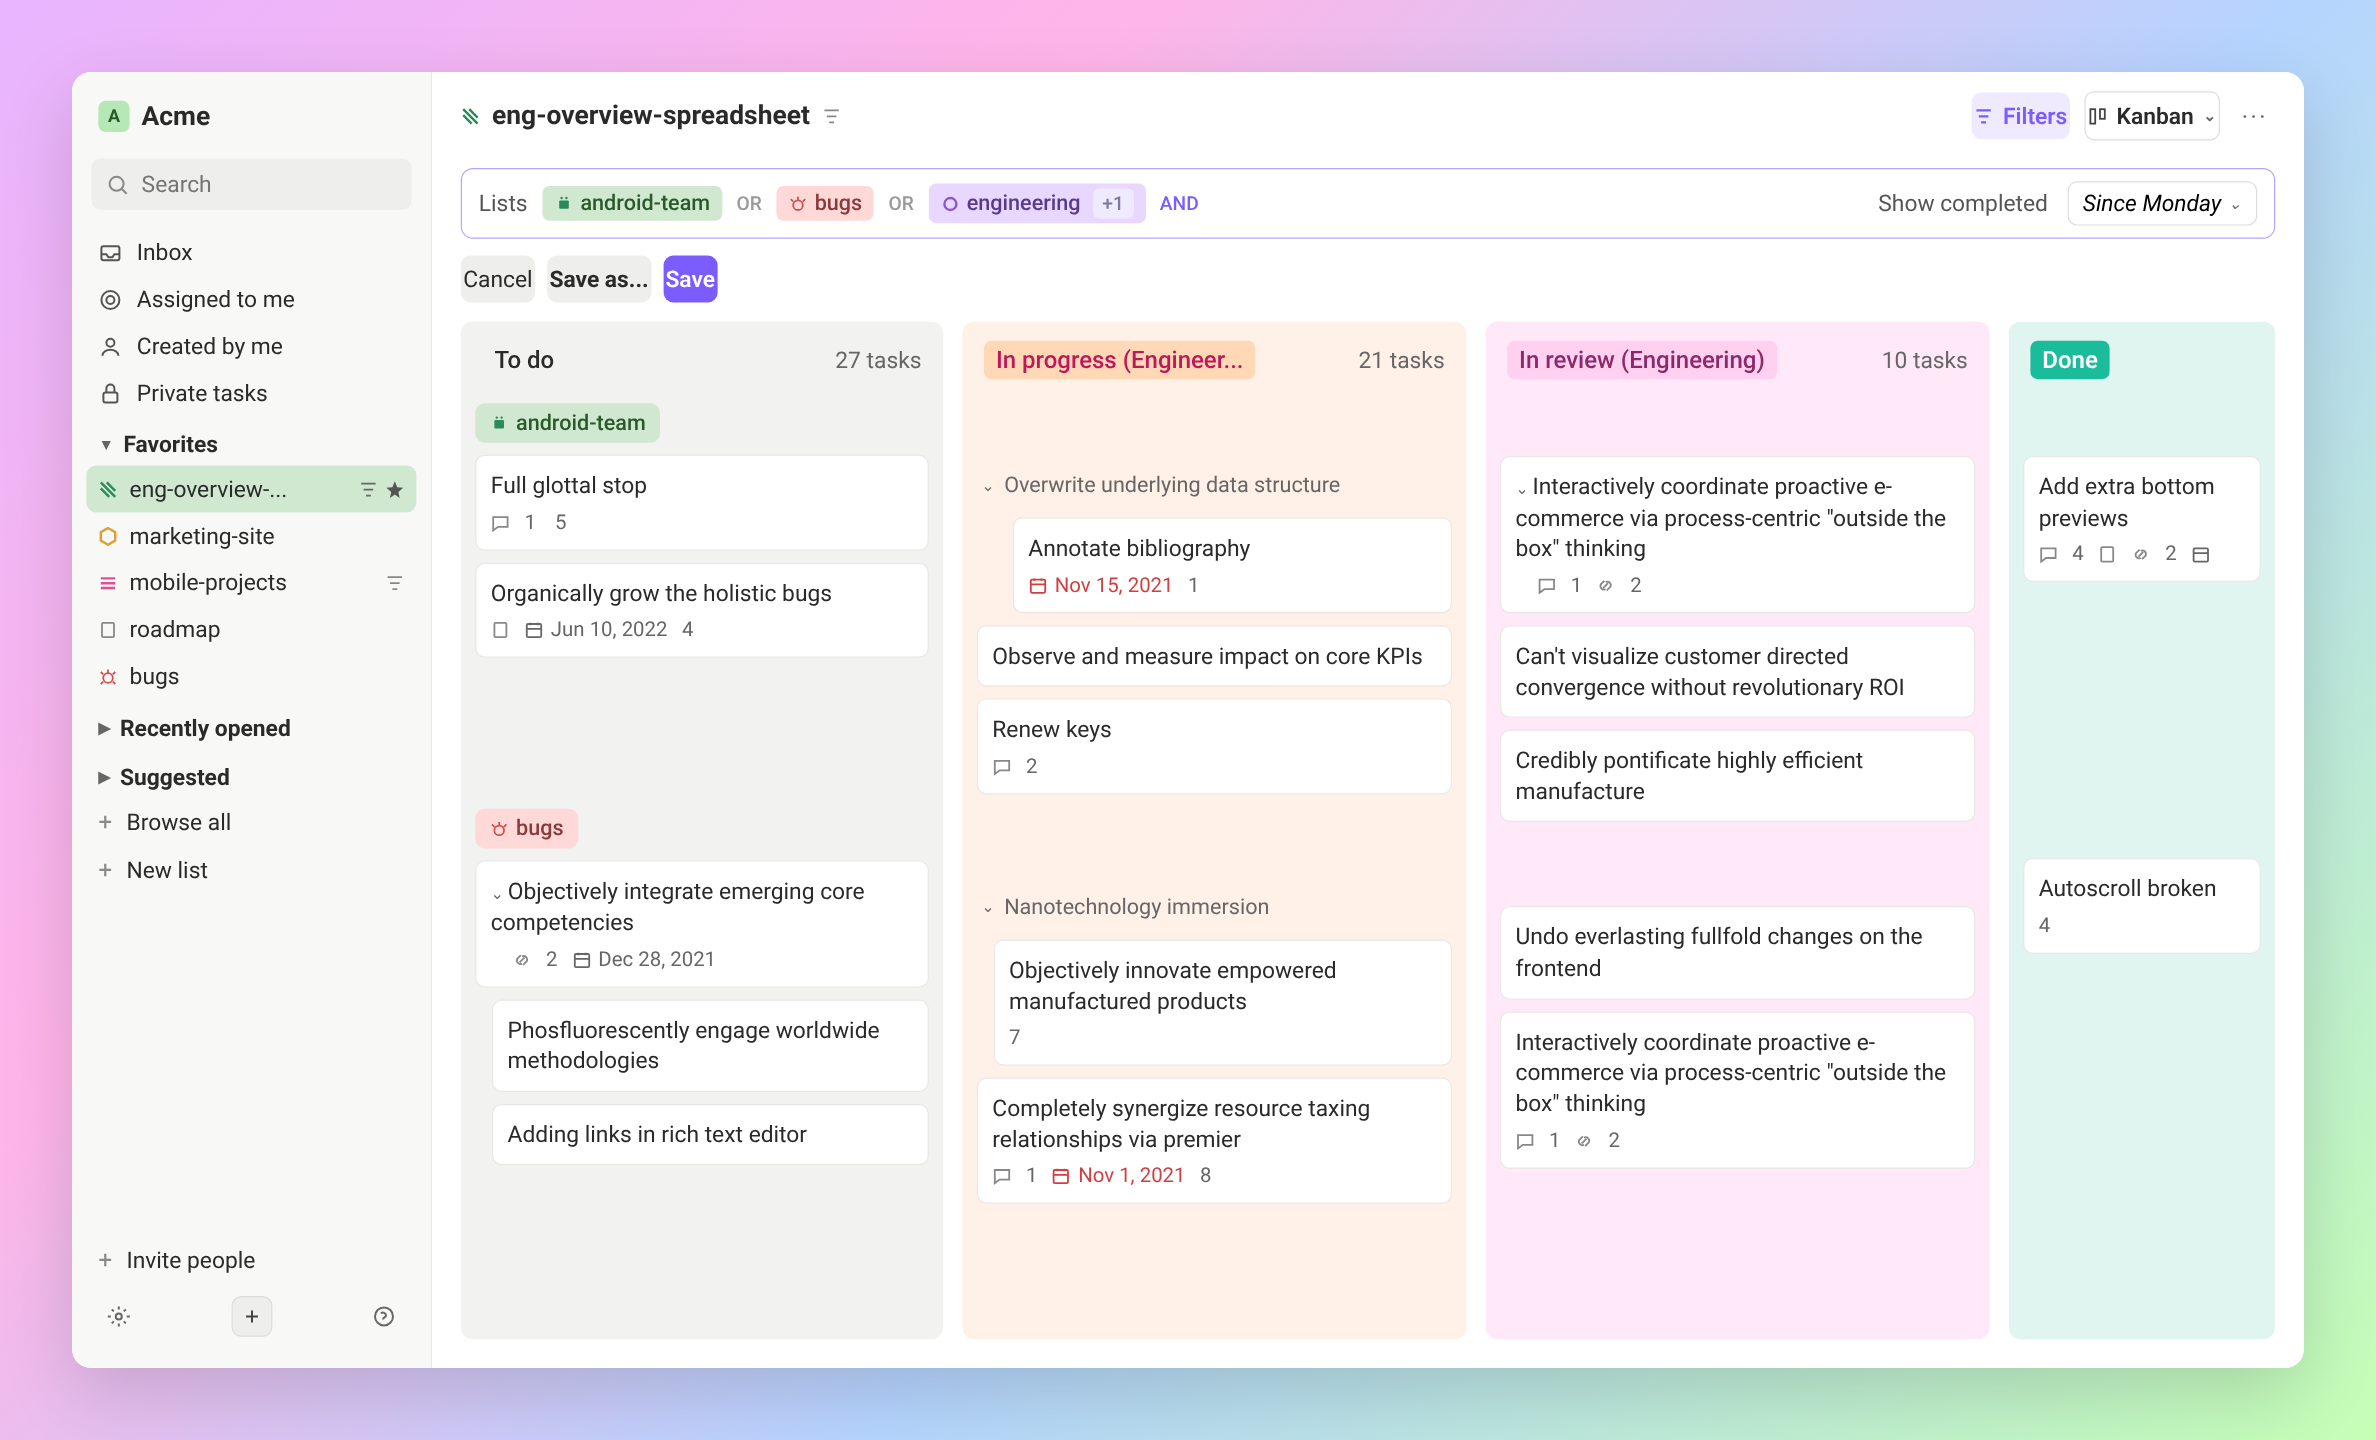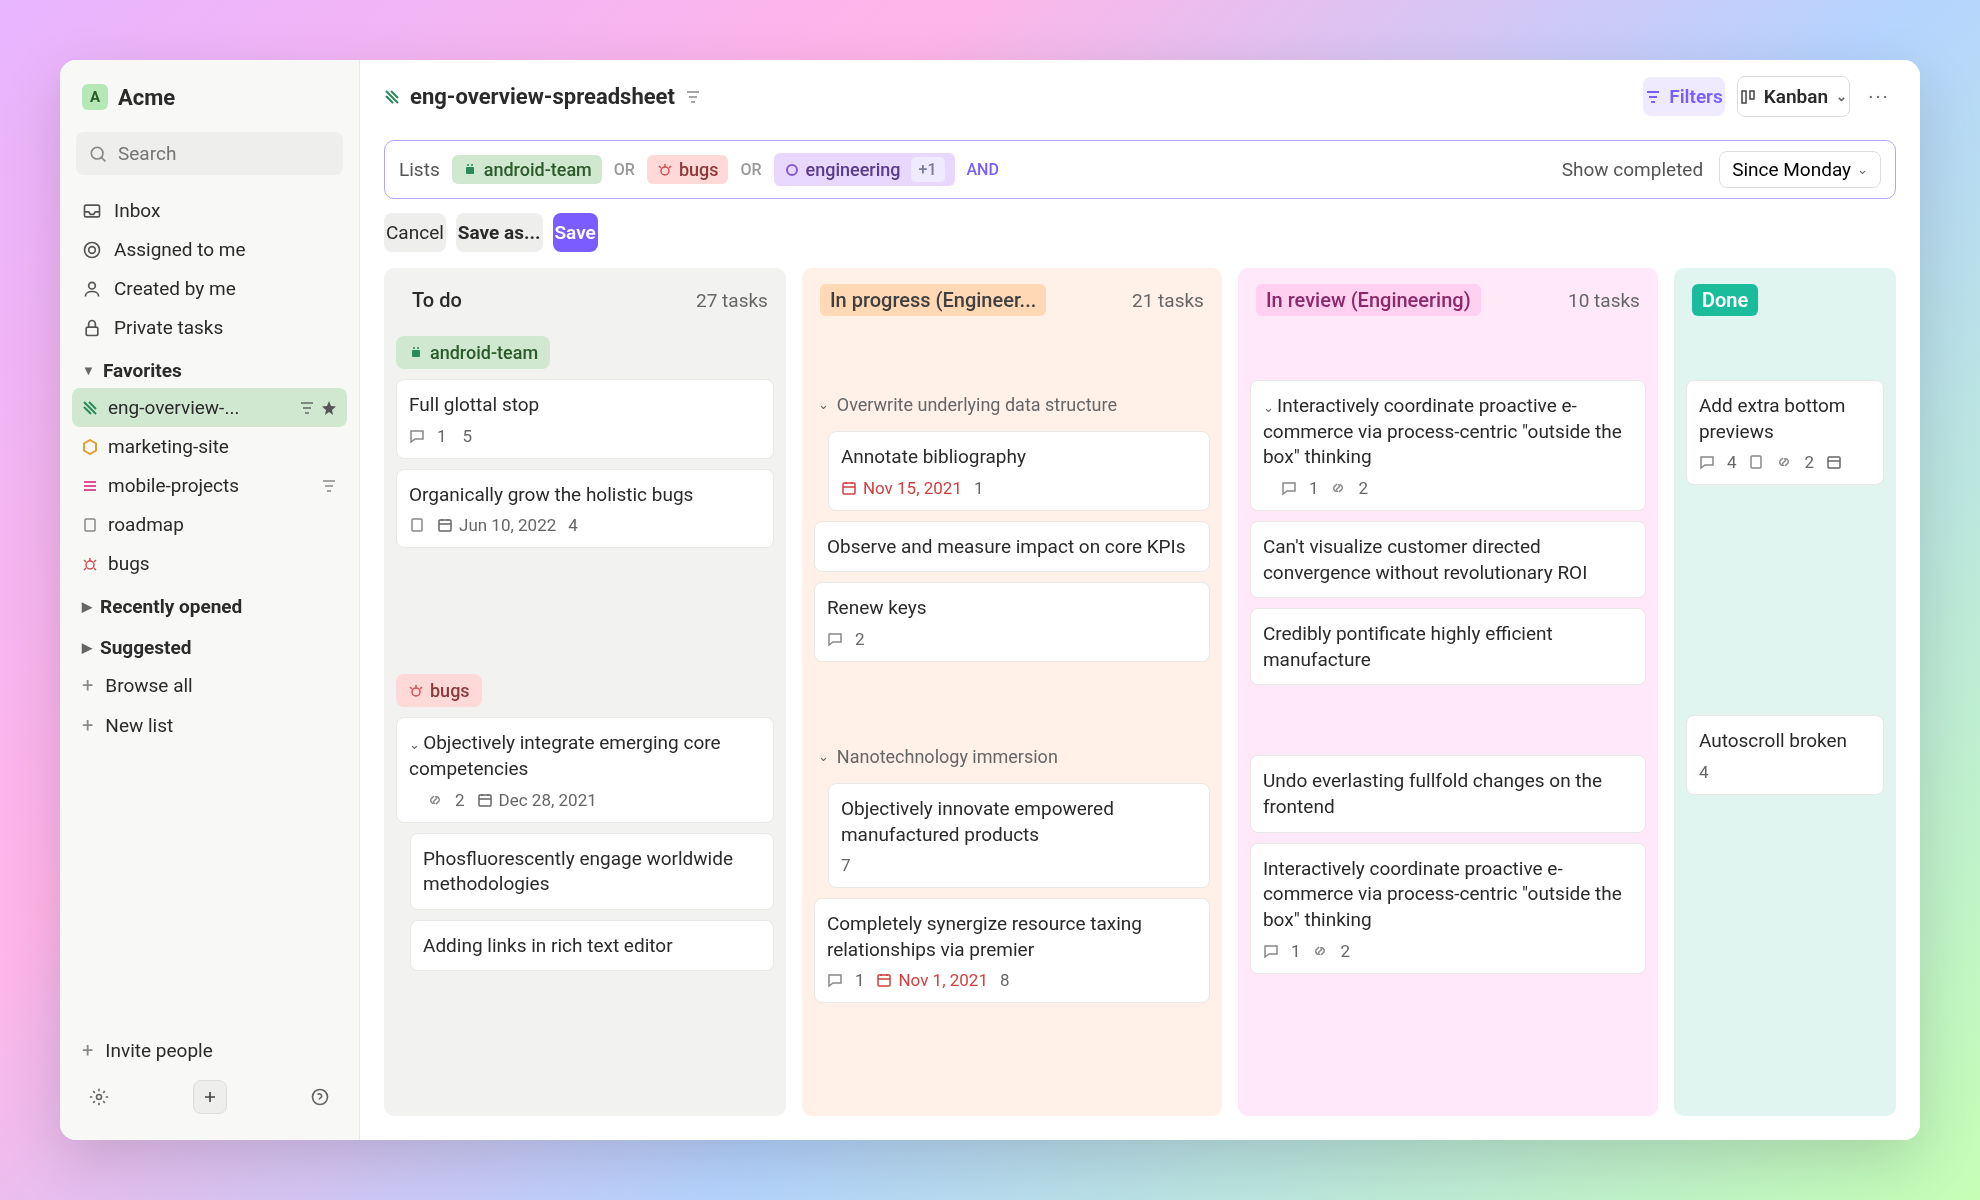--- a/index.html
+++ b/index.html
@@ -27,34 +27,34 @@
 .btn-filters{background:#f0eaff;color:#7a5cff;font-weight:600;}
 .btn-view{background:#fff;border:1px solid #ddd;color:#2a2a2a;font-weight:600;}
 .filter-row{display:flex;align-items:center;gap:12px;margin:6px 24px;padding:10px 14px;border:1.5px solid #b5a5ff;border-radius:10px;background:#fff;}
 .filter-label{font-size:19px;color:#555;}
 .tag{display:inline-flex;align-items:center;gap:6px;padding:4px 10px;border-radius:6px;font-size:18px;font-weight:500;}
 .tag-android{background:#d0e8d0;color:#2a5a2a;}
 .tag-bugs{background:#ffd8d8;color:#8a3a3a;}
 .tag-eng{background:#e8d8ff;color:#5a3a8a;}
 .op{font-size:16px;color:#999;font-weight:500;}
 .filter-right{margin-left:auto;display:flex;align-items:center;gap:16px;}
-.since{display:flex;align-items:center;gap:6px;padding:6px 12px;border:1px solid #ddd;border-radius:8px;font-size:19px;}
+.since{display:flex;align-items:center;gap:6px;padding:6px 12px;border:1px solid #ddd;border-radius:8px;font-size:19px;font-style:italic;}
 .action-row{display:flex;gap:10px;padding:8px 24px 16px;}
 .btn-cancel{background:#eeeeec;color:#2a2a2a;}
 .btn-saveas{background:#eeeeec;color:#2a2a2a;font-weight:bold;}
 .btn-save{background:#7a5cff;color:#fff;font-weight:600;}
 .board{flex:1;display:flex;gap:16px;padding:0 24px 24px;overflow-x:auto;}
 .column{min-width:400px;max-width:420px;display:flex;flex-direction:column;gap:10px;border-radius:10px;padding:12px;}
 .col-todo{background:#f2f2f0;}
 .col-progress{background:#fff0e8;}
 .col-review{background:#ffe8f8;}
 .col-done{background:#e0f5f0;min-width:200px;}
 .col-header{display:flex;align-items:center;justify-content:space-between;padding:4px 6px;}
 .col-title{font-size:20px;font-weight:500;color:#2a2a2a;padding:4px 10px;border-radius:6px;}
-.col-title.orange{background:#ffd8b5;color:#404040;}
+.col-title.orange{background:#ffd8b5;color:#be185d;}
 .col-title.pink{background:#ffd0f0;color:#8a2a6a;}
 .col-title.teal{background:#1abc9c;color:#fff;font-weight:600;}
 .col-count{font-size:19px;color:#666;}
 .group-label{display:inline-flex;align-items:center;gap:6px;padding:6px 12px;border-radius:8px;font-size:18px;font-weight:500;width:fit-content;margin-top:6px;}
 .card{background:#fff;border:1px solid #e8e8e4;border-radius:8px;padding:12px;cursor:pointer;}
 .card-title{font-size:19px;color:#2a2a2a;line-height:1.35;}
 .card-meta{display:flex;align-items:center;gap:12px;margin-top:8px;font-size:17px;color:#666;}
 .card-meta .date{display:flex;align-items:center;gap:6px;}
 .card-meta .date.red{color:#d04040;}
 .group-title{display:flex;align-items:center;gap:8px;font-size:18px;color:#666;padding:6px 4px;margin-top:8px;}
@@ -351,21 +351,21 @@
       <div class="column col-progress">
         <div class="col-header">
             <span class="col-title orange">In progress (Engineer...</span>
             <span class="col-count">21 tasks</span>
           </div>
         <div style="height:40px"></div>
         <div class="group-title">
             <span class="caret">⌄</span>
             <span>Overwrite underlying data structure</span>
           </div>
-        <div class="card" style="margin-left:14px;">
+        <div class="card" style="margin-left:30px;">
             <div class="card-title">Annotate bibliography</div>
             <div class="card-meta">
               <span class="date red">
                 <svg class="small-icon" viewBox="0 0 16 16" fill="none" stroke="#d04040" stroke-width="1.5">
                   <rect x="2" y="3" width="12" height="11" rx="1"></rect>
                   <path d="M2 7h12M5 2v2M11 2v2"></path>
                 </svg>
                 <span>Nov 15, 2021</span>
               </span>
               <span>1</span>

